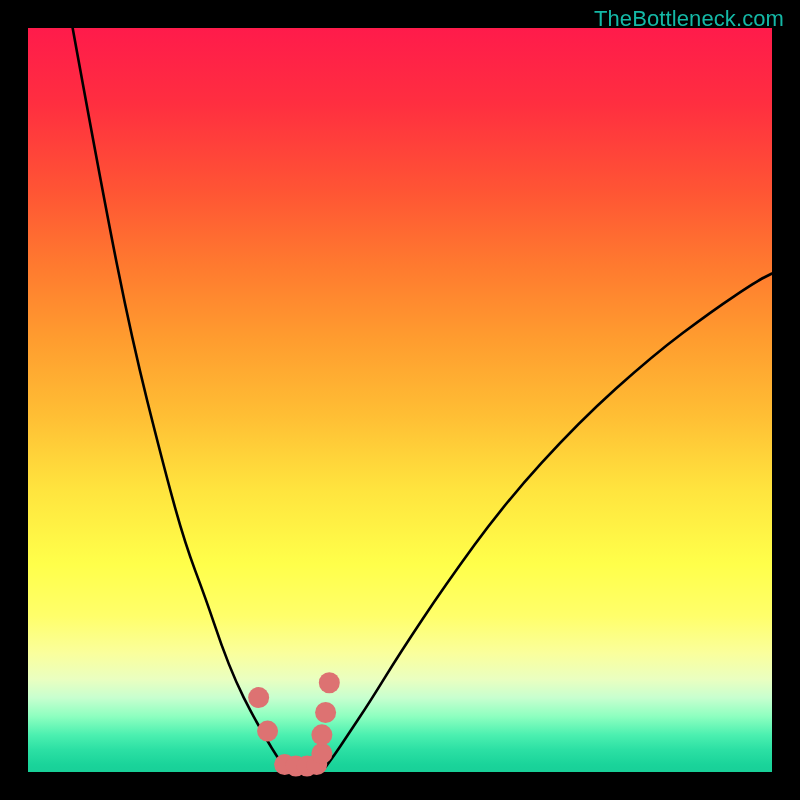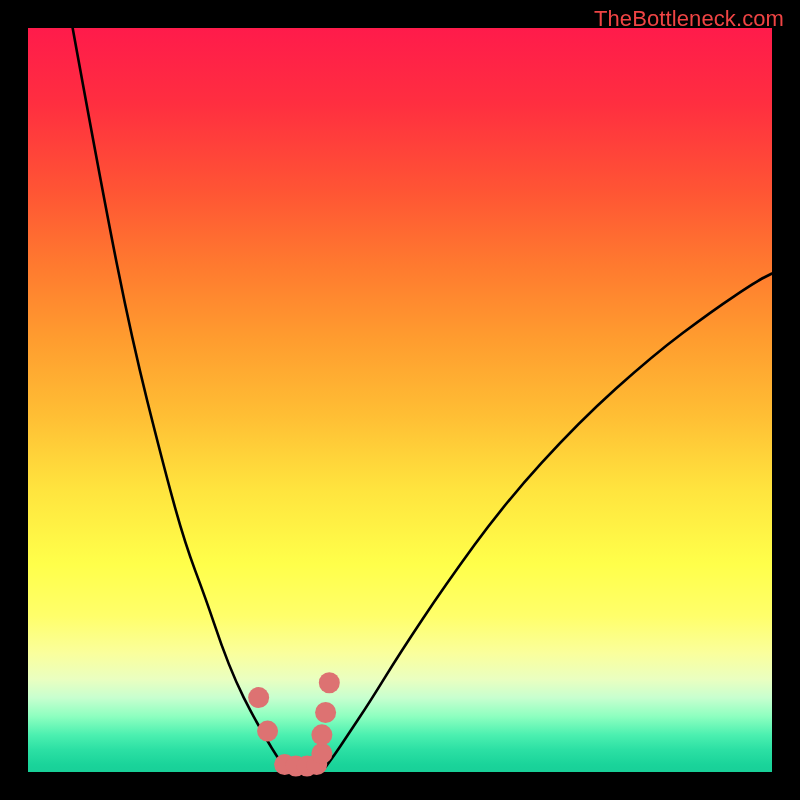--- a/index.html
+++ b/index.html
@@ -6,21 +6,21 @@
   html, body { width: 800px; height: 800px; overflow: hidden; background: #000; }
   .outer {
     width: 800px; height: 800px; background: #000; position: relative;
   }
   .watermark {
     position: absolute;
     top: 6px;
     right: 16px;
     font-family: Arial, Helvetica, sans-serif;
     font-size: 22px;
-    color: #ef4444;
+    color: #14b8a6;
     font-weight: 500;
     letter-spacing: 0.1px;
   }
   .plot {
     position: absolute;
     left: 28px;
     top: 28px;
     width: 744px;
     height: 744px;
     

